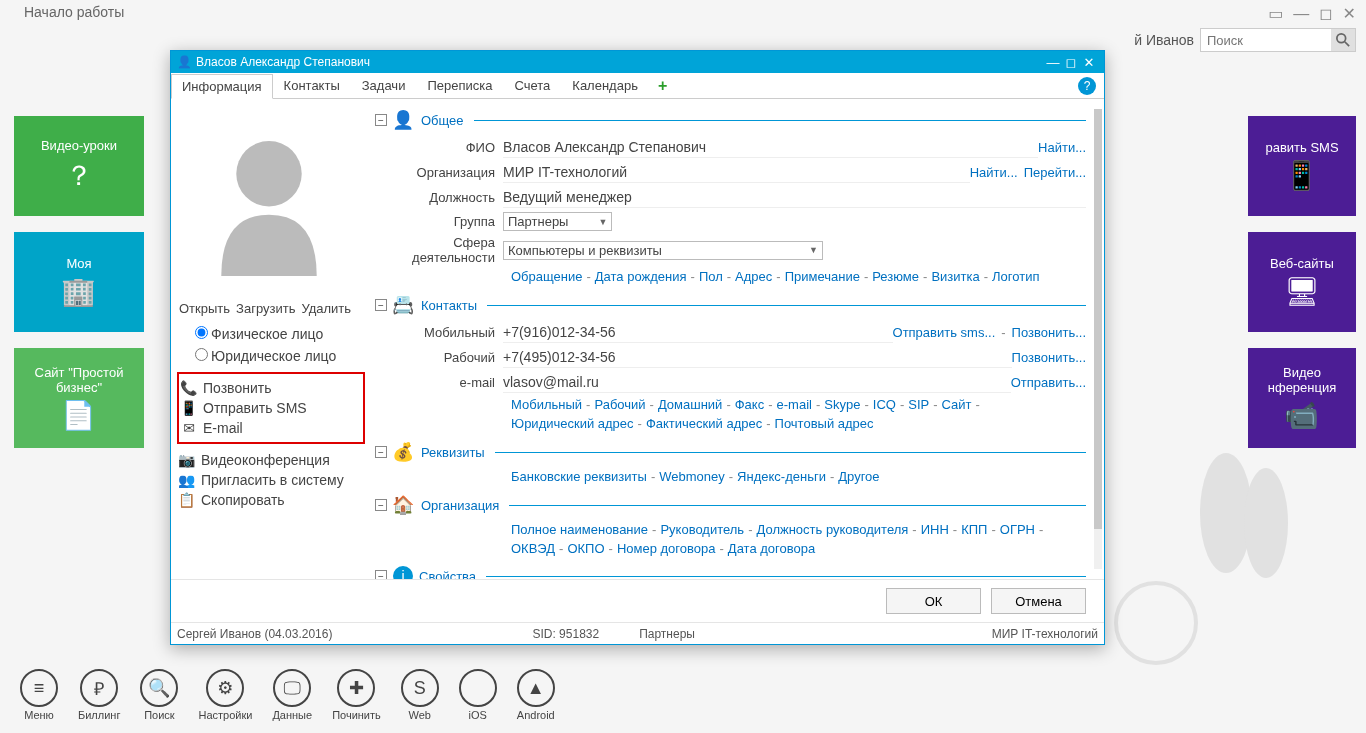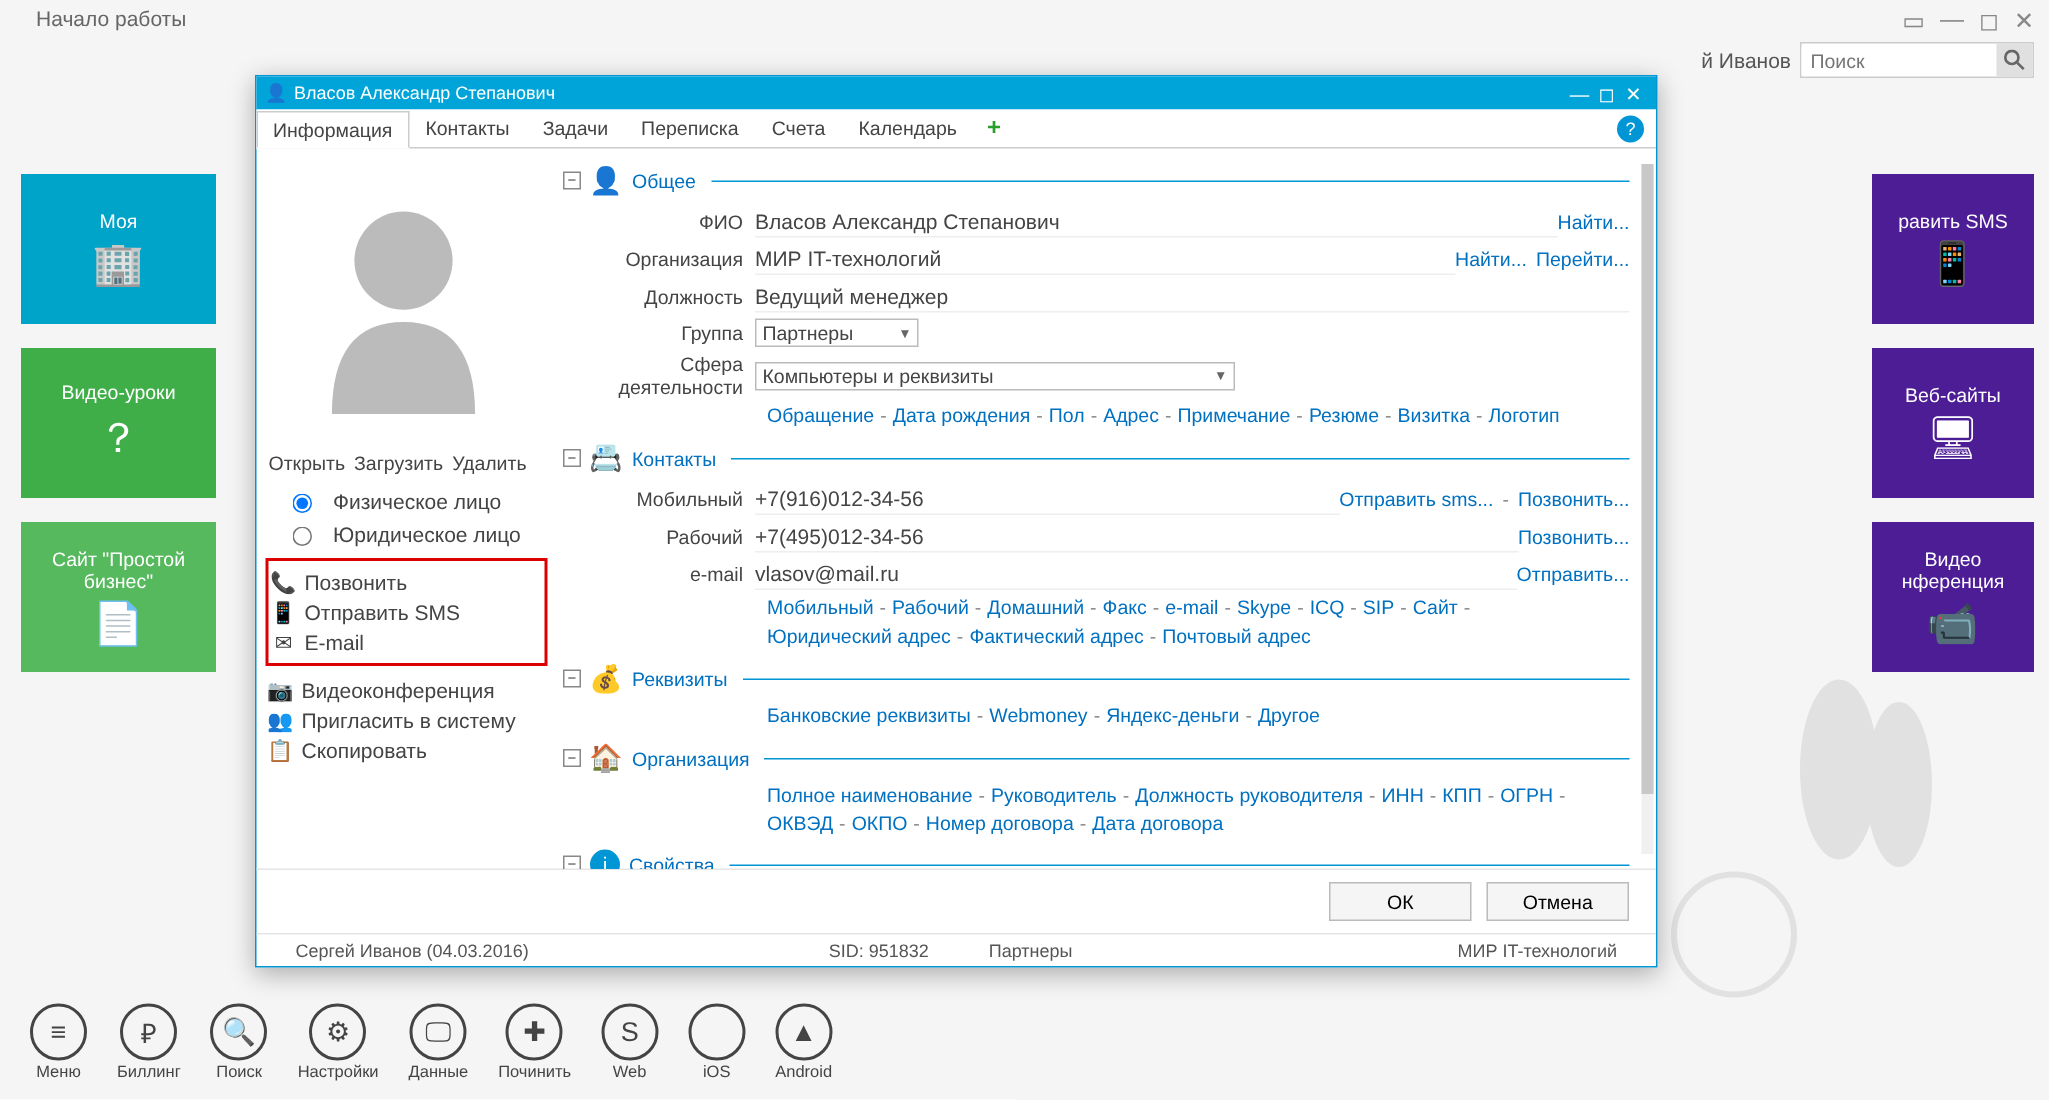--- a/index.html
+++ b/index.html
@@ -50,21 +50,21 @@
 .dlg-tab.active { border: 1px solid #ccc; border-bottom: 1px solid #fff; background: #fff; margin-bottom: -1px; }
 .dlg-tab.add { color: #2a9e2a; font-weight: bold; font-size: 16px; padding: 2px 8px; }
 .help-btn { margin-left: auto; margin-right: 8px; width: 18px; height: 18px; background: #0096d6; color: #fff; border-radius: 50%; font-size: 12px; display: flex; align-items: center; justify-content: center; }
 
 .dlg-body { flex: 1; display: flex; overflow: hidden; }
 .left-pane { width: 200px; padding: 8px; font-size: 13px; }
 .avatar-box { width: 180px; height: 188px; background: #fff; display: flex; align-items: center; justify-content: center; }
 .avatar-box svg { width: 140px; height: 150px; fill: #bbb; }
 .avatar-actions { display: flex; gap: 6px; margin: 6px 0 10px; font-size: 13px; color: #444; }
 .avatar-actions span { cursor: pointer; }
-.radio-row { display: flex; align-items: flex-end; gap: 14px; margin: 6px 0; font-size: 14px; color: #444; padding-left: 16px; }
+.radio-row { display: flex; align-items: flex-start; gap: 3px; margin: 6px 0; font-size: 14px; color: #444; padding-left: 16px; }
 .radio-row input { margin: 0; }
 .action-item { display: flex; align-items: center; gap: 6px; padding: 2px 0; font-size: 14px; color: #444; cursor: pointer; }
 .action-item .ai-icon { width: 16px; display: inline-flex; justify-content: center; }
 .red-box { border: 2px solid #d00; padding: 4px 2px; margin: 8px -2px 6px; }
 
 .right-pane { flex: 1; padding: 10px 18px 10px 4px; overflow-y: auto; font-size: 13px; color: #444; position: relative; }
 .section { margin-bottom: 10px; }
 .sec-head { display: flex; align-items: center; gap: 6px; color: #0070c0; margin-bottom: 6px; }
 .sec-head .collapse { width: 12px; height: 12px; border: 1px solid #888; display: flex; align-items: center; justify-content: center; font-size: 10px; color: #444; cursor: pointer; }
 .sec-head .sicon { width: 22px; height: 22px; display: flex; align-items: center; justify-content: center; font-size: 18px; }
@@ -78,21 +78,21 @@
 .flink { color: #0070c0; cursor: pointer; }
 .link-row { color: #0070c0; padding-left: 136px; display: flex; flex-wrap: wrap; gap: 4px; font-size: 13px; margin: 4px 0; }
 .link-row span { cursor: pointer; }
 .link-row .dash { color: #888; }
 .fselect { border: 1px solid #bbb; padding: 1px 4px; background: #fff; font-size: 13px; display: inline-flex; align-items: center; gap: 30px; }
 .fselect .caret { font-size: 9px; color: #666; }
 .fselect.wide { width: 320px; justify-content: space-between; }
 
 .dlg-buttons { padding: 8px 18px; display: flex; justify-content: flex-end; gap: 10px; border-top: 1px solid #e5e5e5; }
 .dlg-btn { width: 95px; height: 26px; border: 1px solid #bbb; background: #f5f5f5; font-size: 13px; cursor: pointer; }
-.dlg-status { height: 22px; border-top: 1px solid #e5e5e5; display: flex; align-items: center; padding: 0 26px; font-size: 12px; color: #555; gap: 40px; }
+.dlg-status { height: 22px; border-top: 1px solid #e5e5e5; display: flex; align-items: center; padding: 0 6px; font-size: 12px; color: #555; gap: 40px; }
 .dlg-status .ds-right { margin-left: auto; }
 
 .scroll-ind { position: absolute; right: 2px; top: 10px; bottom: 10px; width: 8px; background: #f0f0f0; }
 .scroll-thumb { position: absolute; right: 2px; top: 10px; width: 8px; height: 420px; background: #c8c8c8; }
 </style>
 </head>
 <body>
 
 <div class="main-window">
   <div class="main-top-right">
@@ -109,27 +109,27 @@
         <svg width="14" height="14" viewBox="0 0 16 16">
             <circle cx="6" cy="6" r="5" fill="none" stroke="#666" stroke-width="2"></circle>
             <line x1="10" y1="10" x2="15" y2="15" stroke="#666" stroke-width="2"></line>
           </svg>
       </div>
     </div>
   </div>
   <div class="section-label">Начало работы</div>
 
   <div class="tiles-left">
+    <div class="tile tile-green">
+        <span>Видео-уроки</span>
+        <span class="tile-icon">？</span>
+      </div>
     <div class="tile tile-cyan">
         <span>Моя</span>
         <span class="tile-icon">🏢</span>
-      </div>
-    <div class="tile tile-green">
-        <span>Видео-уроки</span>
-        <span class="tile-icon">？</span>
       </div>
     <div class="tile tile-green2">
         <span>Сайт "Простой бизнес"</span>
         <span class="tile-icon">📄</span>
       </div>
   </div>
   <div class="tiles-right">
     <div class="tile tile-mag">
         <span>равить SMS</span>
         <span class="tile-icon">📱</span>

